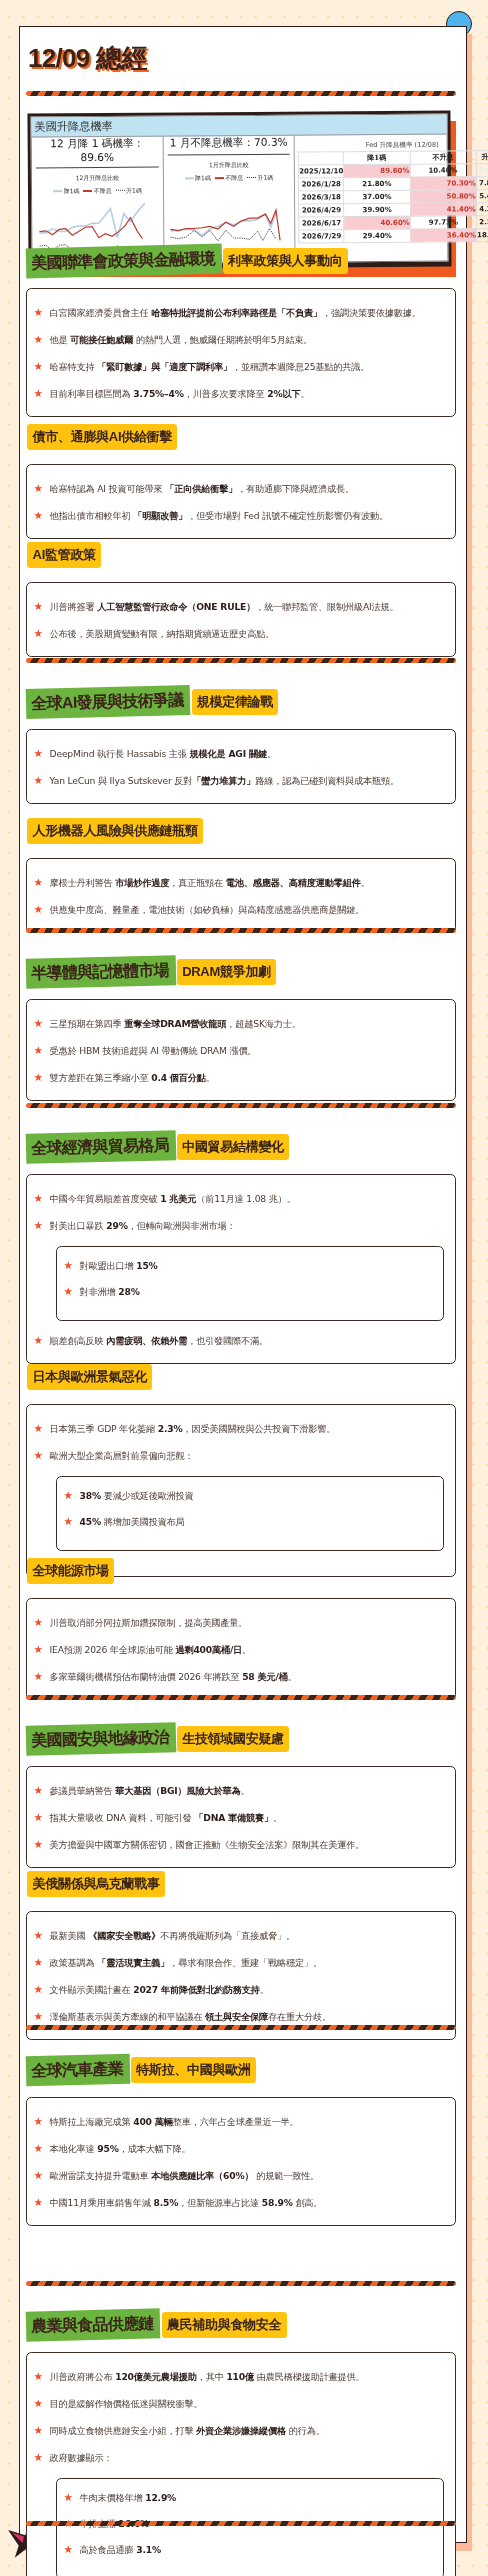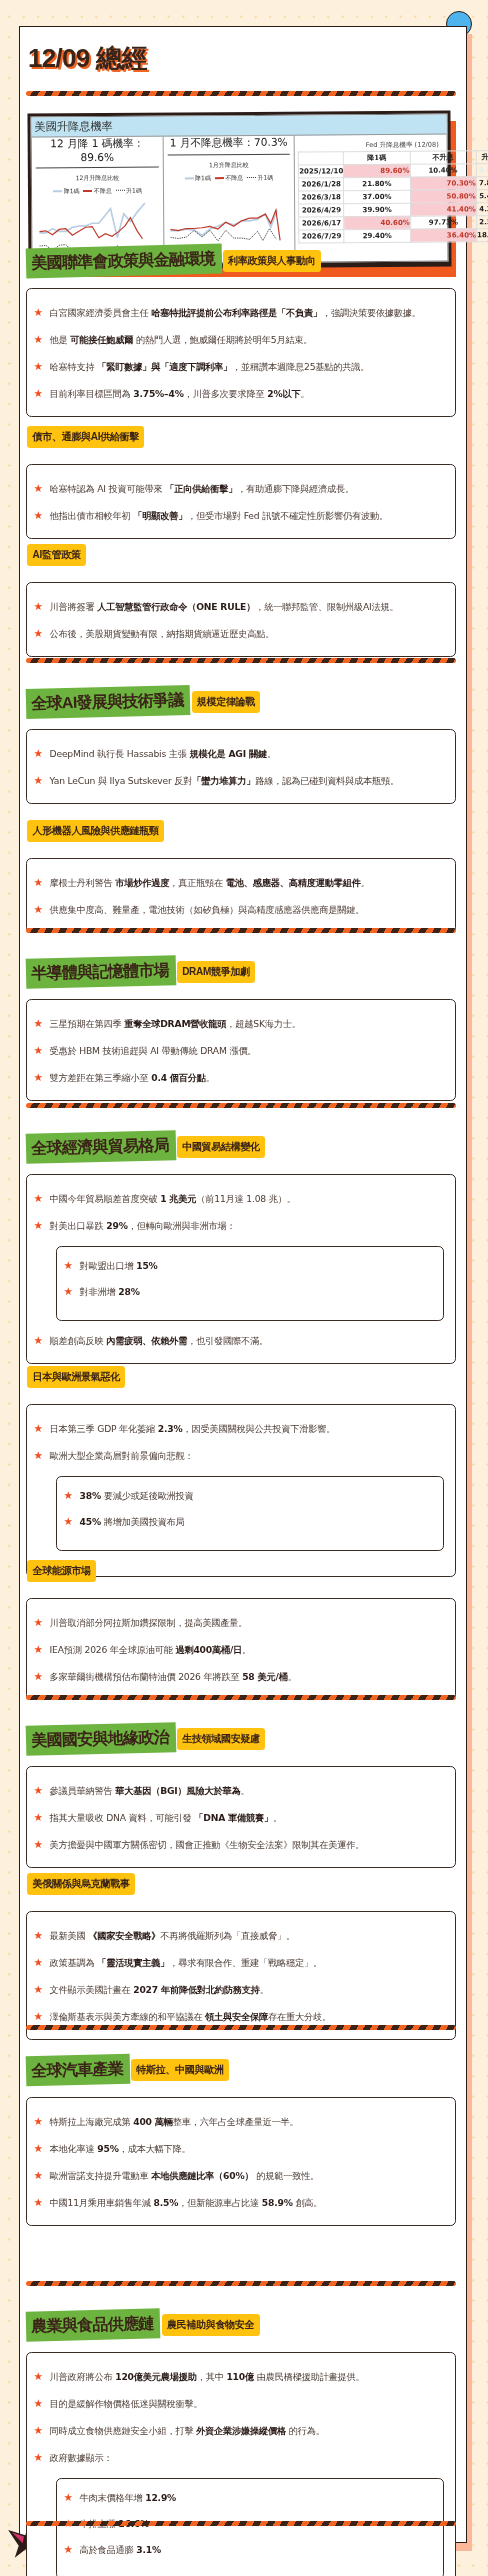--- a/index.html
+++ b/index.html
@@ -72,21 +72,21 @@
 
   
   .sec { position: absolute; left: 26px; width: 430px; }
   .heading { display: flex; align-items: center; height: 36px; }
   .green-tag {
     background: #6db33f; color: #3a2418; font-weight: 700; font-size: 16px;
     padding: 5.3px 6.6px 4px 5.3px; transform: rotate(-1.4deg); letter-spacing: -0.7px;
     font-family: "Liberation Sans", "DejaVu Sans", sans-serif;
   }
   .yellow-tag {
-    background: #ffc20e; color: #3a2418; font-weight: 700; font-size: 10px;
+    background: #ffc20e; color: #3a2418; font-weight: 700; font-size: 13px;
     padding: 4px 5.3px 3.3px 5.3px; border-radius: 3.3px; margin-left: 1.3px; letter-spacing: -0.3px;
     font-family: "Liberation Sans", "DejaVu Sans", sans-serif;
   }
   .box {
     border: 1.3px solid #3a2a22; border-radius: 5.3px; background: #fff;
     padding: 12px 6.6px 12px 6.6px; margin-top: 9.2px;
   }
   .item { display: flex; align-items: flex-start; font-size: 9.2px; line-height: 13px; margin: 4.6px 0 14px 0; color: #4a3a33; letter-spacing: -0.2px; }
   .item:last-child { margin-bottom: 4px; }
   .star { color: #f04e23; font-size: 10.6px; width: 16px; flex: none; }

